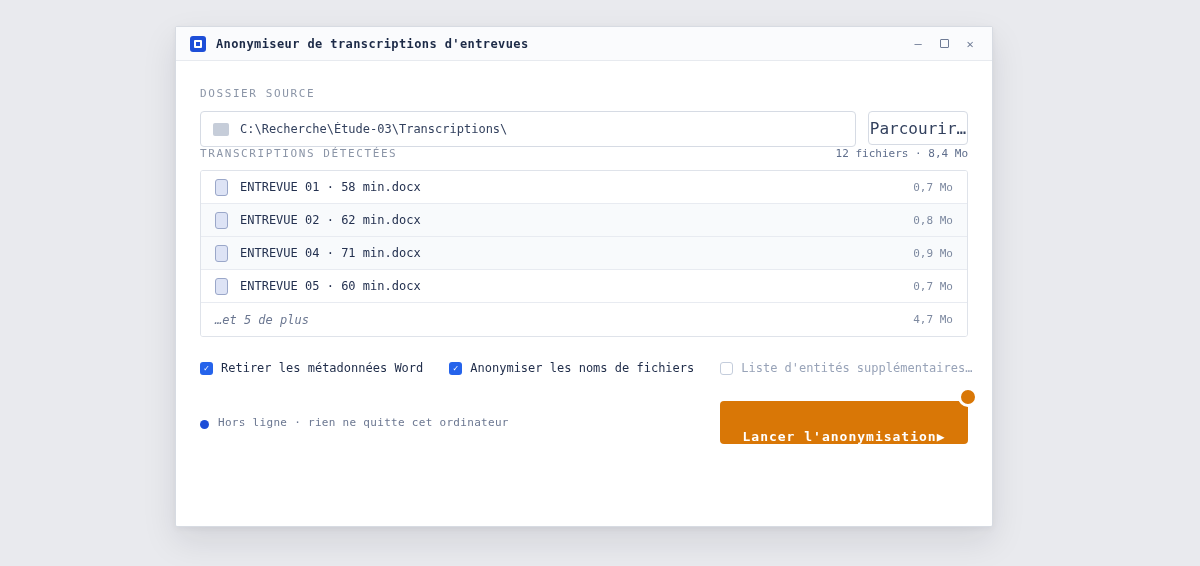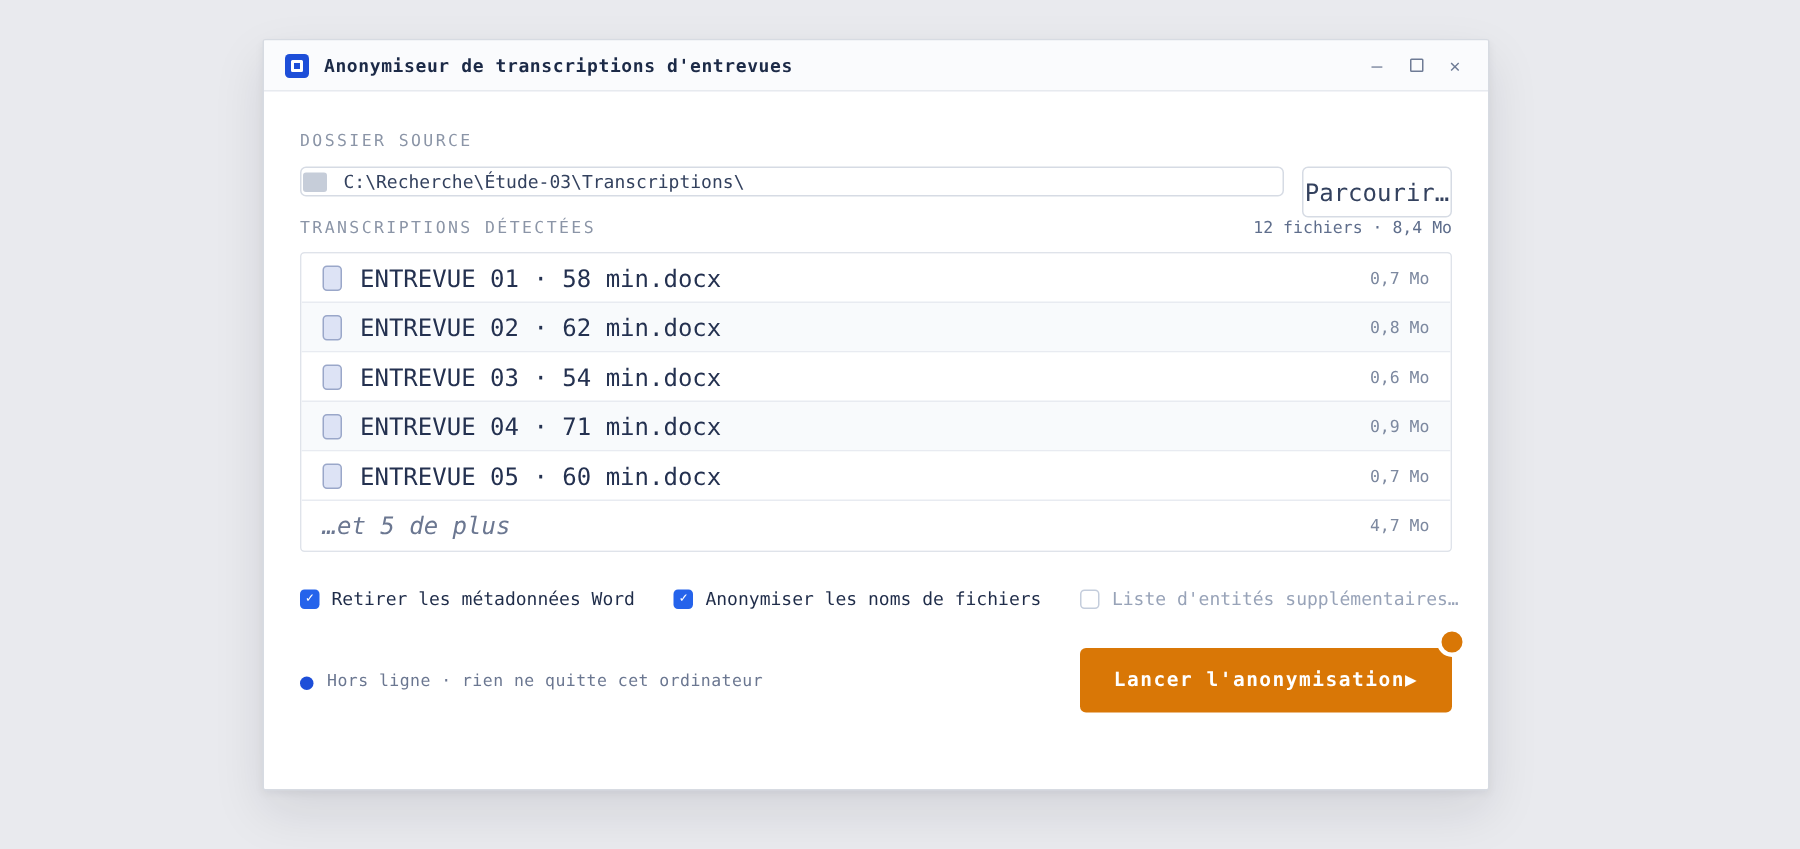--- a/index.html
+++ b/index.html
@@ -29,64 +29,64 @@
   .ctrl { width:16px; height:16px; display:flex; align-items:center; justify-content:center;
           font-size:12px; cursor:default; }
   .ctrl-box { width:9px; height:9px; border:1.5px solid #6e7b95; border-radius:1px; }
 
   .content { padding:0 24px; }
   .section-label { font-size:11px; color:#8b95a7; letter-spacing:1.6px; }
   .label-source { margin-top:26px; }
 
   .source-row { display:flex; gap:12px; margin-top:11px; }
   .path-box {
-    flex:1; height:20px; border:1px solid #d6dbe4; border-radius:4px;
-    display:flex; align-items:center; padding:0 1px; gap:11px; background:#fff;
+    flex:1; height:36px; border:1px solid #d6dbe4; border-radius:4px;
+    display:flex; align-items:center; padding:0 12px; gap:11px; background:#fff;
   }
   .folder-icon { width:16px; height:13px; background:#c6cdd9; border-radius:2px; flex:0 0 auto; }
   .path-input {
     border:none; outline:none; flex:1; font:inherit; font-size:12px;
     color:#33415e; background:transparent;
   }
   .browse-btn {
     width:100px; height:34px; border:1px solid #d6dbe4; border-radius:4px;
     background:#fff; font:inherit; font-size:16px; color:#33415e; cursor:pointer;
   }
 
   .list-header { display:flex; justify-content:space-between; align-items:flex-start; }
   .summary { font-size:11px; color:#5f6e8c; }
 
   .file-list { margin-top:10px; border:1px solid #dfe3ea; border-radius:3px; background:#fff; overflow:hidden; }
   .file-row { height:33px; display:flex; align-items:center; padding:0 14px; gap:12px;
               border-bottom:1px solid #e8ebf1; background:#fff; }
   .file-row.alt { background:#f8fafc; }
   .file-row:last-child { border-bottom:none; }
   .doc-icon { width:13px; height:17px; background:#dde3f5; border:1px solid #9aa7c9; border-radius:3px; flex:0 0 auto; }
-  .file-name { font-size:16px; color:#243150; flex:1; }
+  .file-name { font-size:12px; color:#243150; flex:1; }
   .file-size { font-size:11px; color:#7d89a0; }
   .more-row .file-name { font-style:italic; color:#6b7791; }
 
   .options-row { display:flex; gap:26px; margin-top:24px; align-items:center; white-space:nowrap; }
   .option { display:flex; align-items:center; gap:8px; cursor:pointer; }
   .checkbox { width:13px; height:13px; border-radius:3px; flex:0 0 auto; }
   .checkbox.checked { background:#2563eb; color:#fff; display:flex; align-items:center;
                       justify-content:center; font-size:9px; font-weight:bold; }
   .checkbox.unchecked { border:1px solid #c4cddc; background:#fff; }
   .option-label { font-size:12px; color:#1f2c49;text-align:right; }
   .option.disabled .option-label { color:#98a3b8; }
 
   .footer-row { display:flex; align-items:center; justify-content:space-between; margin-top:26px; }
   .status { display:flex; align-items:flex-end; gap:9px; }
   .status-dot { width:9px; height:9px; border-radius:50%; background:#1d4ed8; flex:0 0 auto; }
   .status-text { font-size:11px; color:#6b7791; letter-spacing:.3px; }
   .action-wrap { position:relative; }
   .action-btn {
     position:relative; width:248px; height:43px; background:#d97706; border:none; border-radius:4px;
     color:#ffffff; font:inherit; font-size:13px; font-weight:bold; letter-spacing:1px; cursor:pointer;
-    display:flex; align-items:center; justify-content:center; gap:0;
+    display:flex; align-items:flex-end; justify-content:center; gap:0;
   }
   .badge { position:absolute; right:-10px; top:-14px; width:20px; height:20px;
            background:#d97706; border:3px solid #ffffff; border-radius:50%; }
 </style>
 </head>
 <body>
 
 <div class="window">
 
   <div class="titlebar">
@@ -124,25 +124,20 @@
       <div class="file-row">
         <div class="doc-icon"></div>
         <div class="file-name">ENTREVUE 01 · 58 min.docx</div>
         <div class="file-size">0,7 Mo</div>
       </div>
       <div class="file-row alt">
         <div class="doc-icon"></div>
         <div class="file-name">ENTREVUE 02 · 62 min.docx</div>
         <div class="file-size">0,8 Mo</div>
       </div>
-      <div class="file-row">
-        <div class="doc-icon"></div>
-        <div class="file-name">ENTREVUE 03 · 54 min.docx</div>
-        <div class="file-size">0,6 Mo</div>
-      </div>
       <div class="file-row alt">
         <div class="doc-icon"></div>
         <div class="file-name">ENTREVUE 04 · 71 min.docx</div>
         <div class="file-size">0,9 Mo</div>
       </div>
       <div class="file-row">
         <div class="doc-icon"></div>
         <div class="file-name">ENTREVUE 05 · 60 min.docx</div>
         <div class="file-size">0,7 Mo</div>
       </div>

